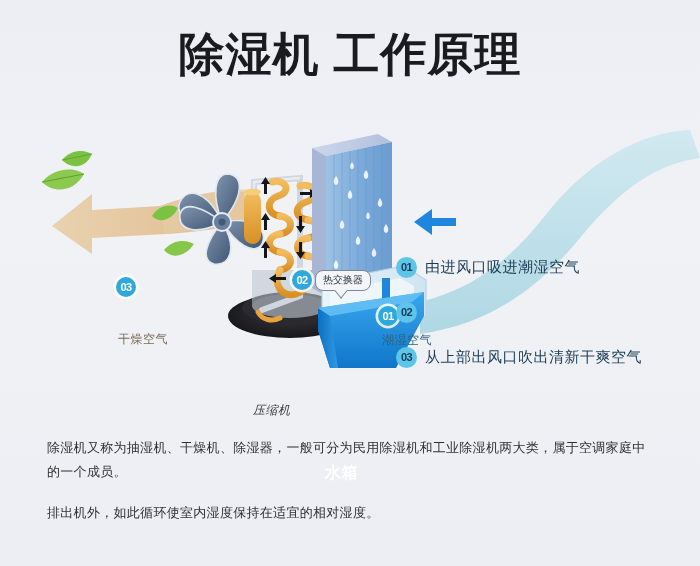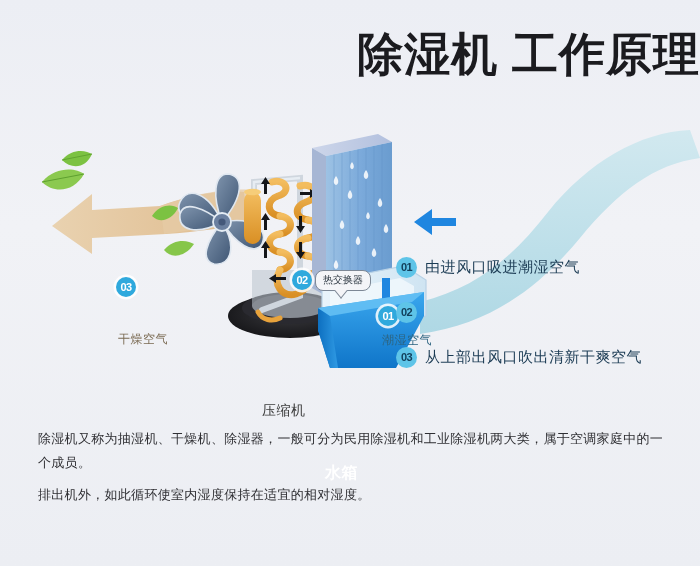--- a/index.html
+++ b/index.html
@@ -21,21 +21,21 @@
     background: linear-gradient(180deg, #eceef4 0%, #f1f2f6 40%, #eceef3 100%);
     overflow: hidden;
   }
 
   
   .title-wrap {
     position: absolute;
     top: 28px;
     left: 0;
     width: 700px;
-    text-align: right;
+    text-align: center;
   }
   .title {
     display: inline-block;
     font-size: 46px;
     font-weight: bold;
     color: #1b1b1f;
     letter-spacing: 1px;
     line-height: 1.15;
     white-space: nowrap;
   }
@@ -54,21 +54,21 @@
   .art-label {
     position: absolute;
     font-size: 11px;
     color: #2a4a63;
     white-space: nowrap;
     letter-spacing: 0.5px;
     text-align: right;
   }
   .lbl-dry   { left: 118px; top: 211px; font-size: 12px; color: #7a6a52; }
   .lbl-humid { left: 382px; top: 212px; font-size: 12px; color: #2d6480; }
-  .lbl-comp  { left: 262px; top: 282px; font-size: 14px; color: #3a3a3a; }
+  .lbl-comp  { left: 253px; top: 282px; font-size: 12px; color: #3a3a3a; font-style: italic; }
   .lbl-tank  { left: 325px; top: 343px; font-size: 16px; color: #ffffff; font-weight: bold; }
 
   .bubble {
     position: absolute;
     left: 315px;
     top: 150px;
     padding: 2px 7px 3px;
     border: 1.2px solid #7d8896;
     border-radius: 8px;
     background: #f4f5f8;
@@ -146,21 +146,21 @@
   .copy {
     position: absolute;
     left: 30px;
     top: 419px;
     width: 645px;
     color: #2f2f33;
     font-size: 13px;
     line-height: 24px;
     letter-spacing: 0.3px;
   }
-  .copy p { margin: 8px; }
+  .copy p { margin: 17px; }
   .copy .para-gap { margin-top: 14px; }
 </style>
 </head>
 <body>
 
 <div id="page">
 
   <div class="title-wrap">
     <span class="title">除湿机 工作原理</span>
   </div>

